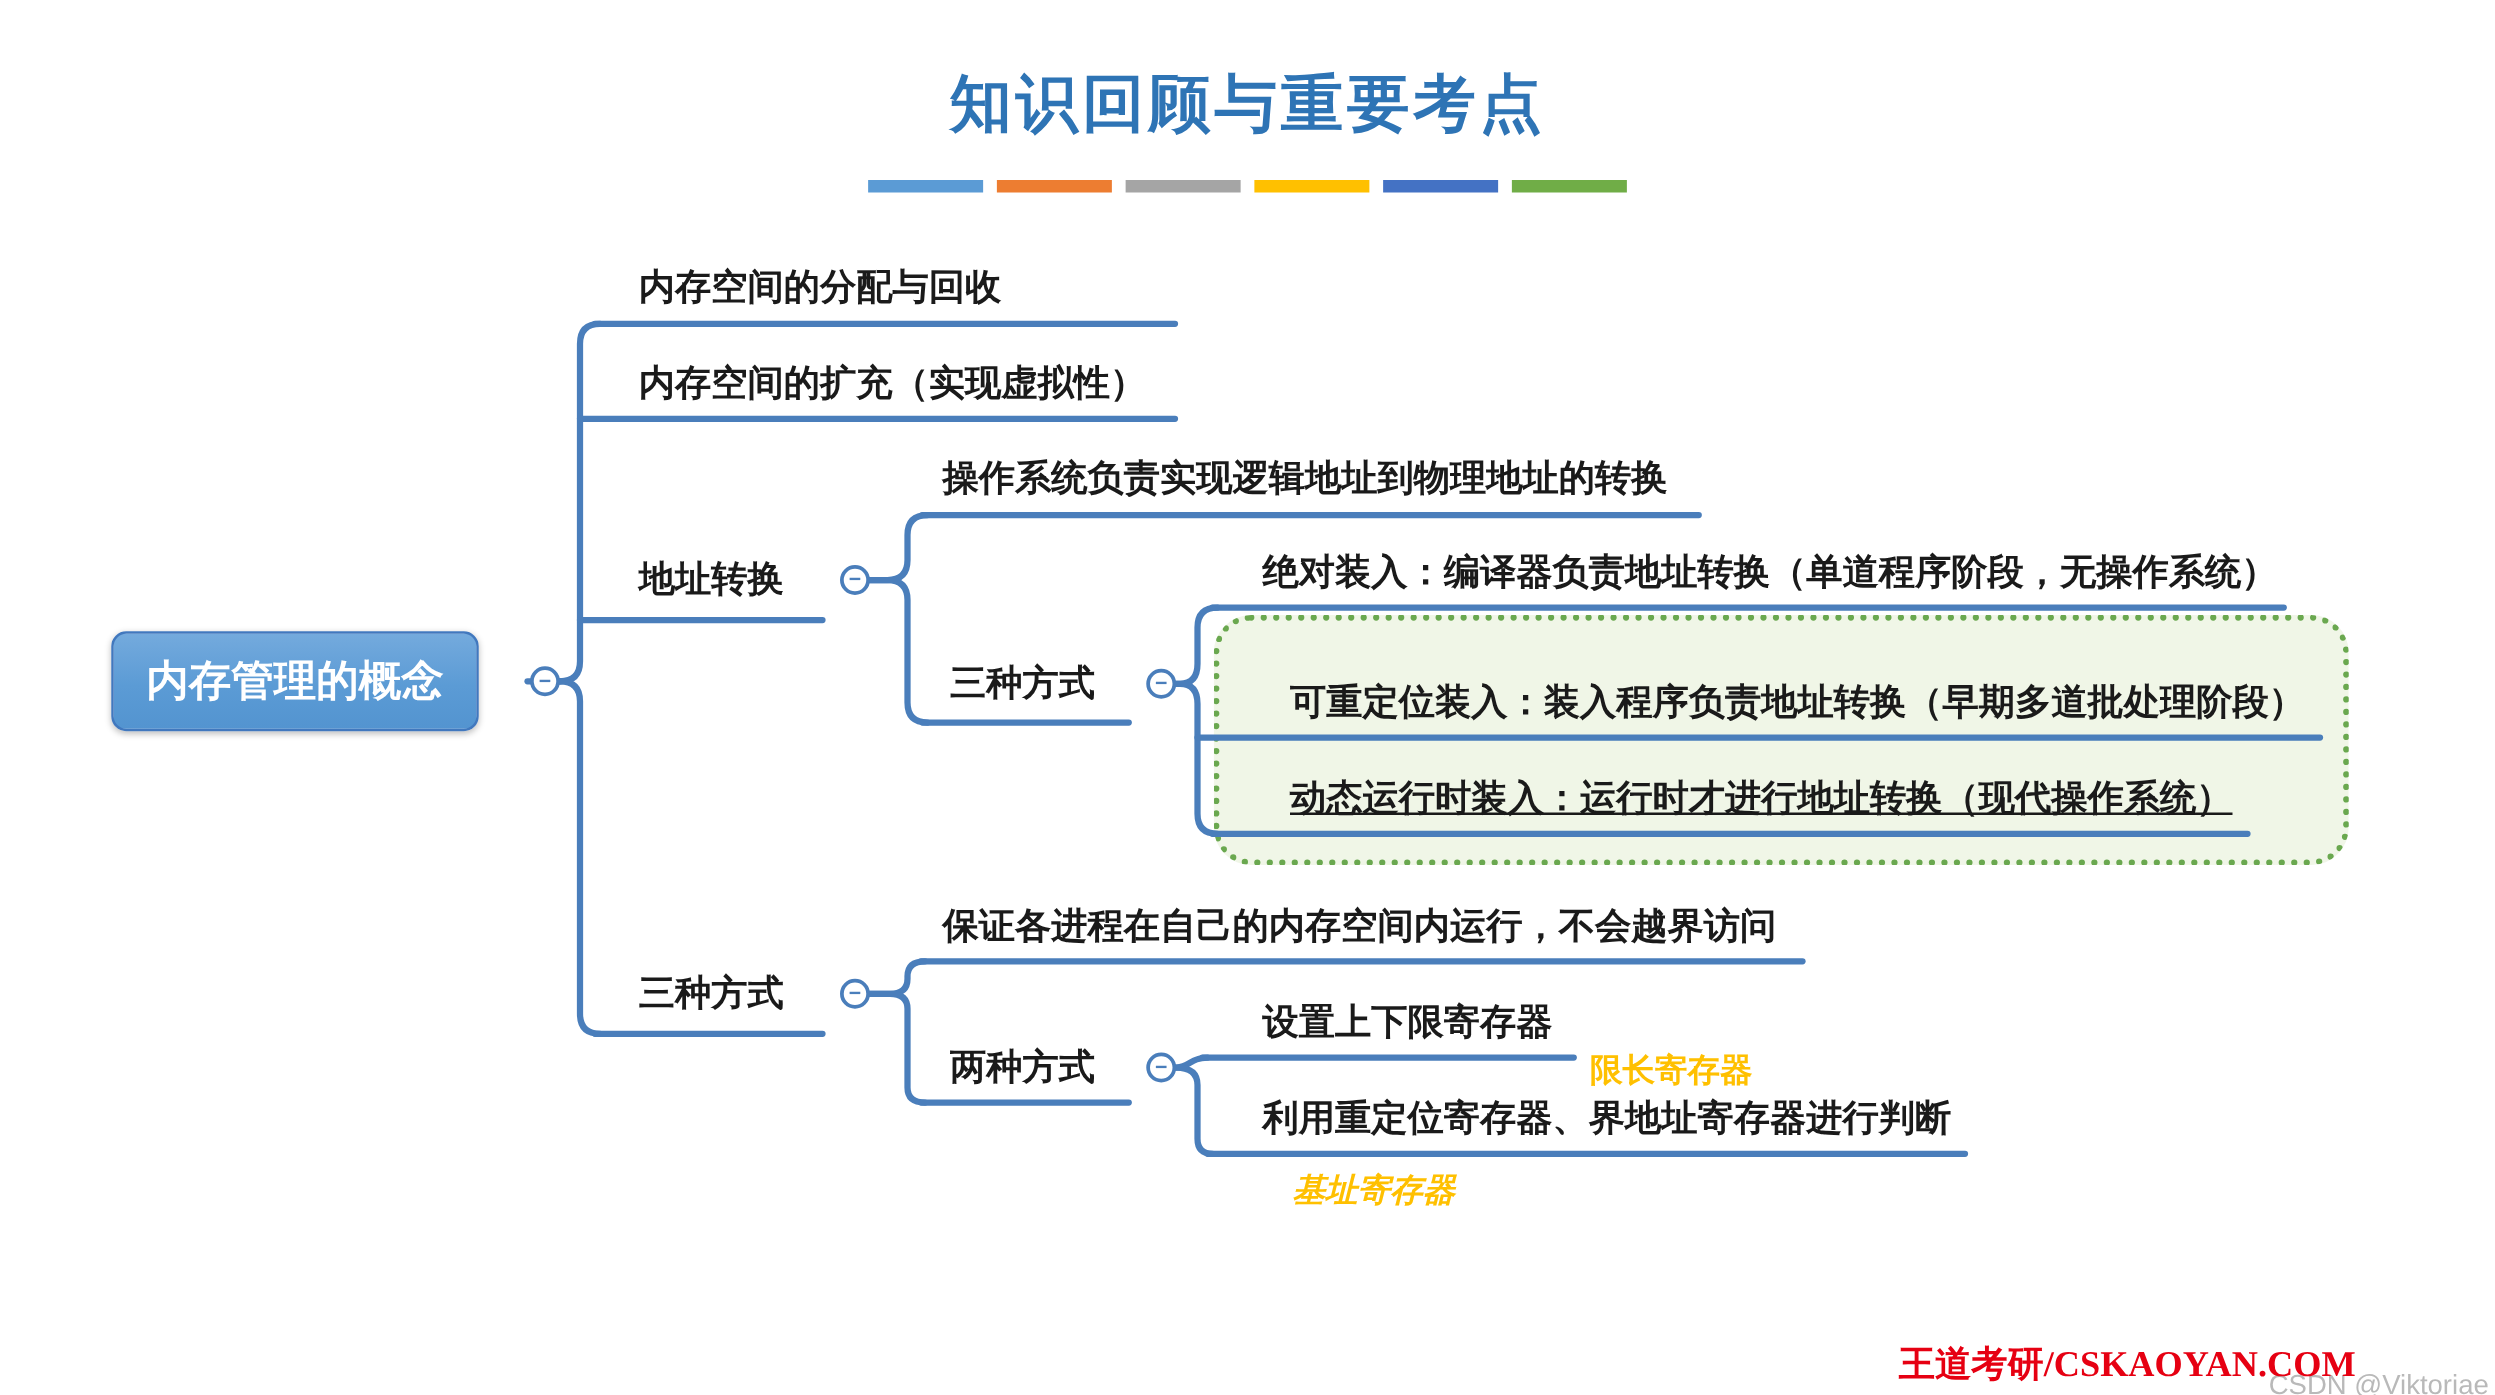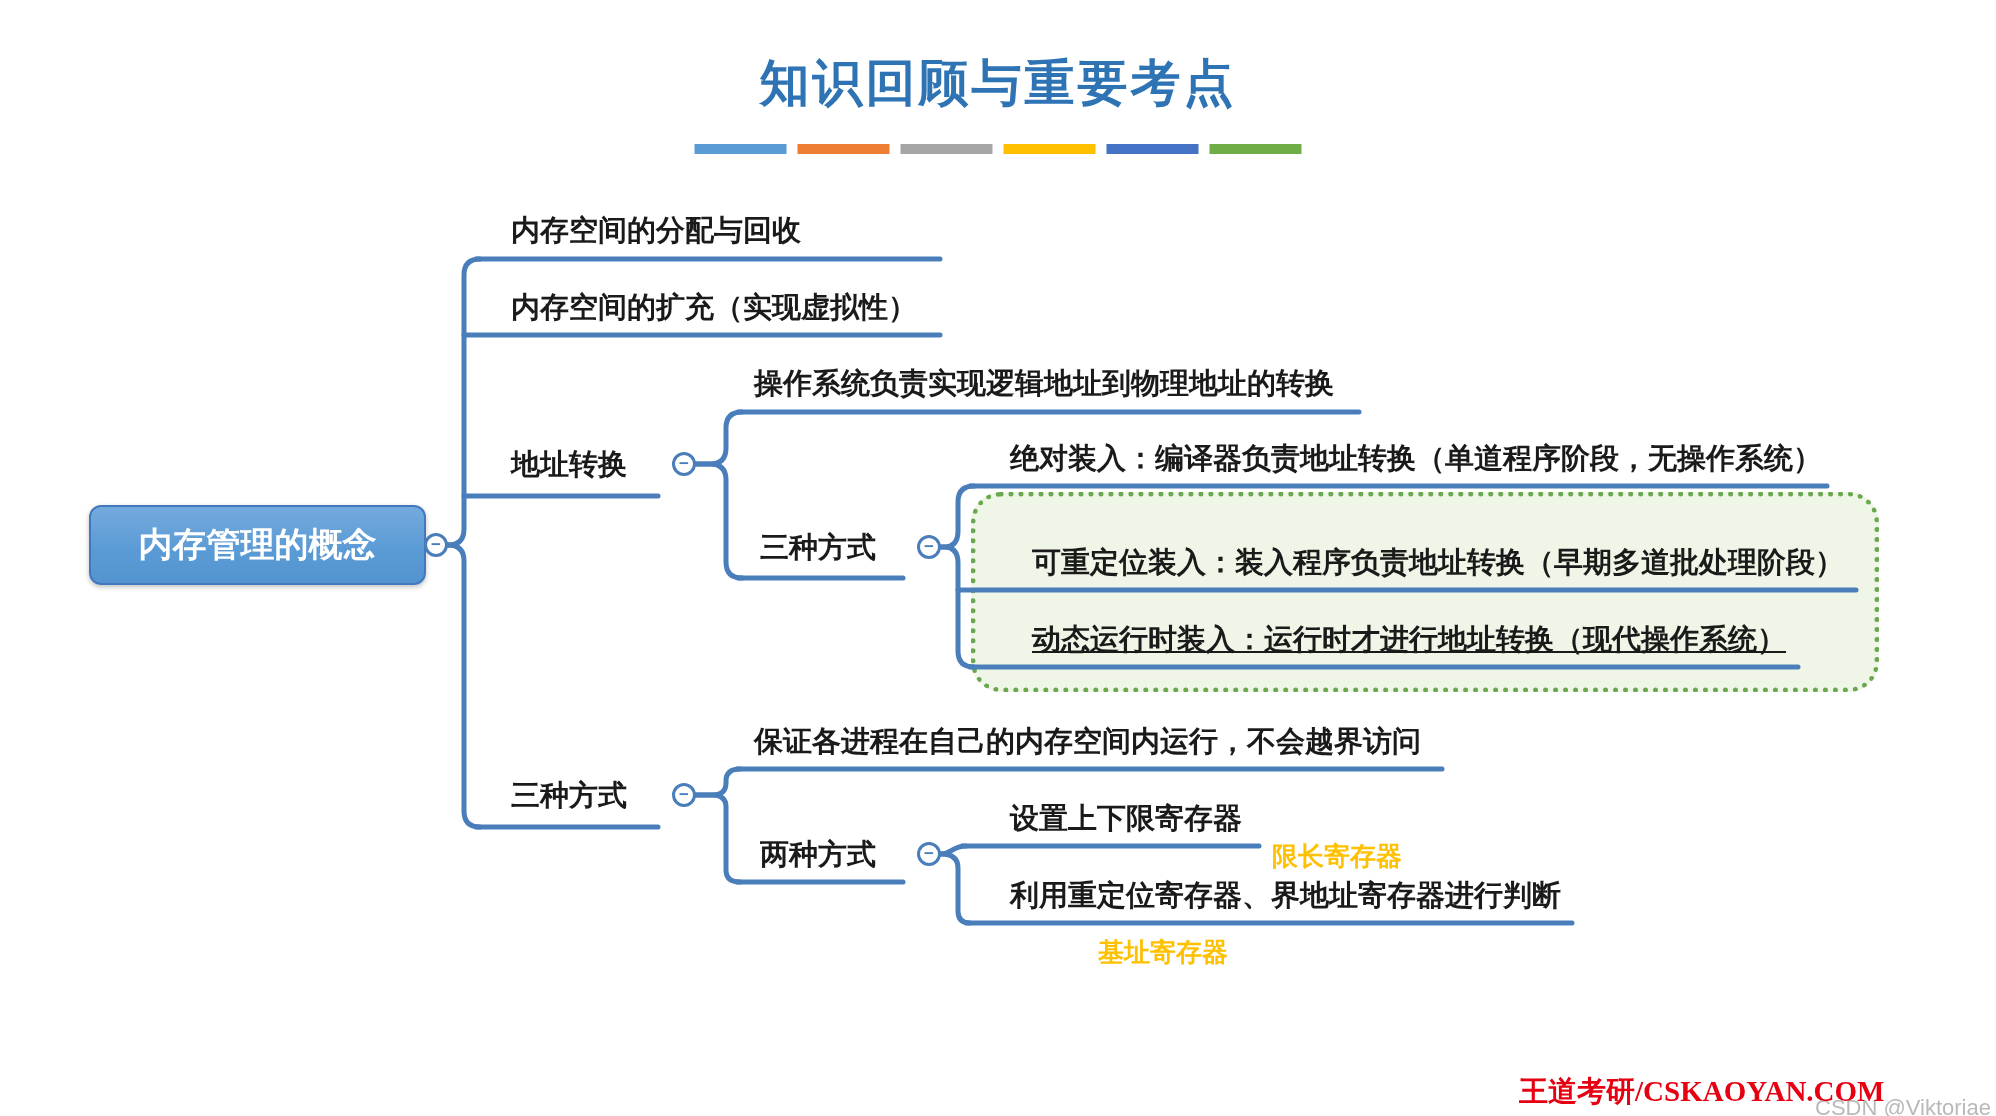--- a/index.html
+++ b/index.html
@@ -13,21 +13,21 @@
     font-size:50px;font-weight:700;color:#2E74B5;letter-spacing:3px;
     font-family:"Liberation Serif", serif;white-space:nowrap;z-index:3;
   }
   .palette-row{
     position:absolute;top:144px;left:50%;transform:translateX(-50%);
     display:flex;gap:11px;z-index:3;
   }
   .palette-bar{width:92px;height:10px;}
   
   .root-node{
-    position:absolute;left:89px;top:505px;width:337px;height:80px;
+    position:absolute;left:89px;top:505px;width:294px;height:80px;
     background:linear-gradient(180deg,#74AADD 0%,#5B9BD5 55%,#5394D0 100%);
     border:2px solid #4178BE;border-radius:12px;
     display:flex;align-items:center;justify-content:center;
     color:#ffffff;font-size:34px;font-weight:700;z-index:3;
     box-shadow:0 2px 5px rgba(0,0,0,0.25);box-sizing:border-box;
     white-space:nowrap;
   }
   
   .topic{
     position:absolute;font-size:29px;line-height:34px;font-weight:600;
@@ -126,16 +126,16 @@
 <div class="topic" style="left:1010px;top:441px;">绝对装入：编译器负责地址转换（单道程序阶段，无操作系统）</div>
 <div class="topic" style="left:1032px;top:545px;">可重定位装入：装入程序负责地址转换（早期多道批处理阶段）</div>
 <div class="topic" style="left:1032px;top:622px;text-decoration:underline;">动态运行时装入：运行时才进行地址转换（现代操作系统）</div>
 <div class="topic" style="left:511px;top:778px;">三种方式</div>
 <div class="topic" style="left:754px;top:724px;">保证各进程在自己的内存空间内运行，不会越界访问</div>
 <div class="topic" style="left:760px;top:837px;">两种方式</div>
 <div class="topic" style="left:1010px;top:801px;text-align:right;">设置上下限寄存器</div>
 <div class="topic" style="left:1010px;top:878px;">利用重定位寄存器、界地址寄存器进行判断</div>
 
 <div class="note" style="left:1272px;top:839px;">限长寄存器</div>
-<div class="note" style="left:1098px;top:935px;">基址寄存器</div>
+<div class="note" style="left:1034px;top:935px;font-style:italic;">基址寄存器</div>
 
 <div class="watermark">CSDN @Viktoriae</div>
 <div class="brand">王道考研/CSKAOYAN.COM</div>
 
 </body></html>

